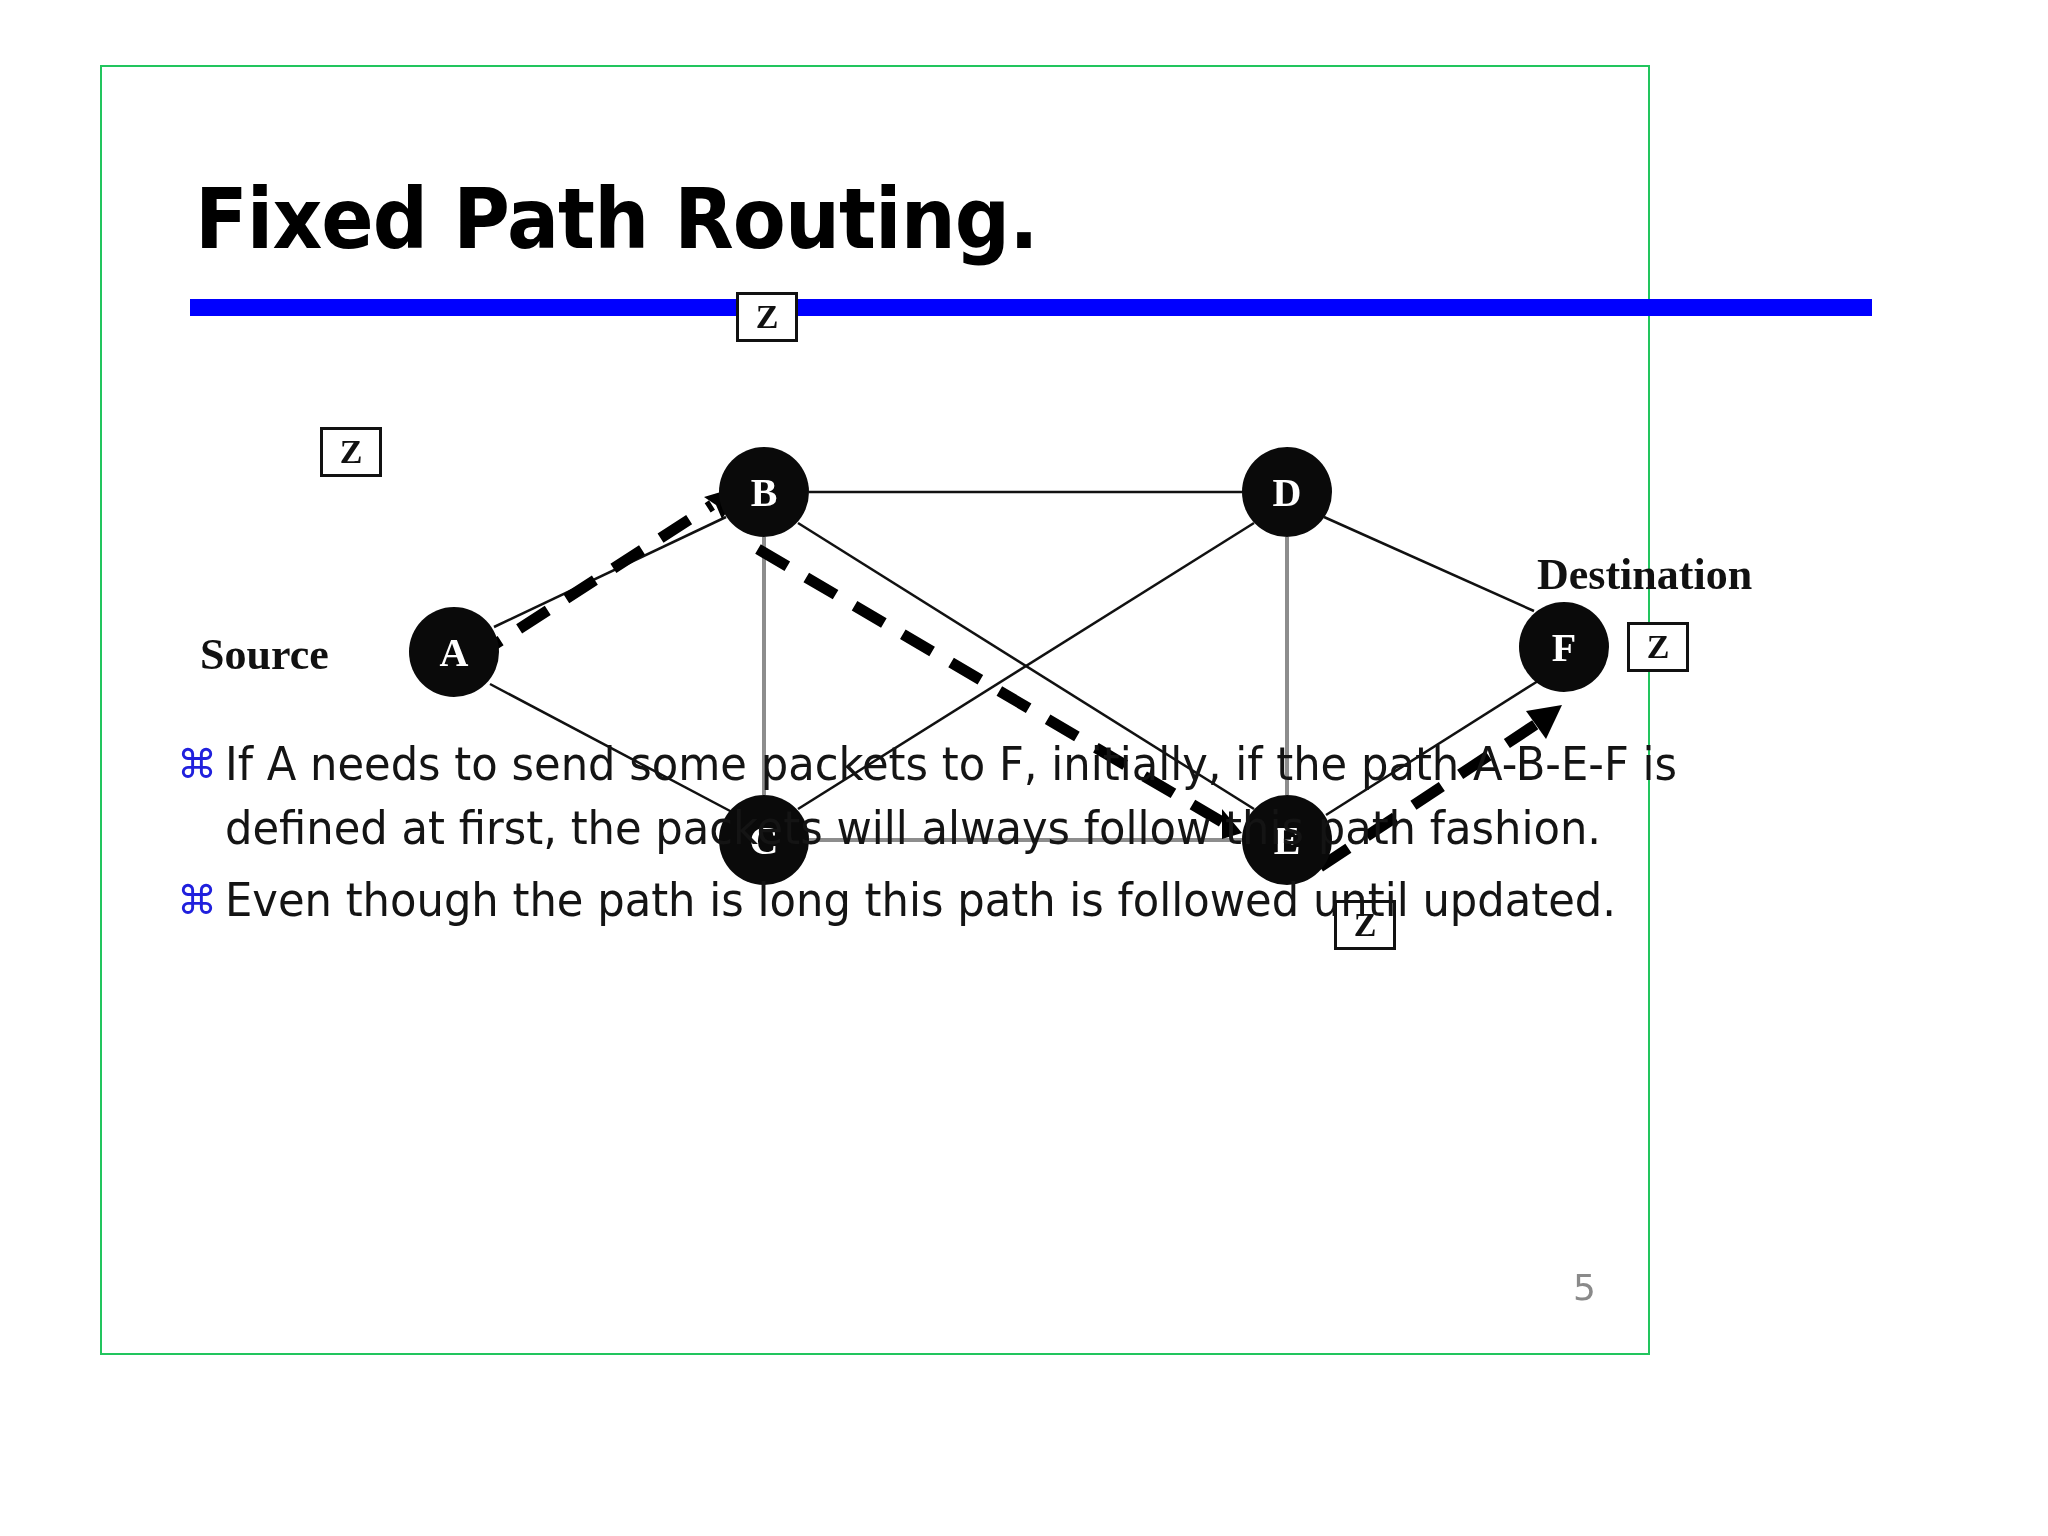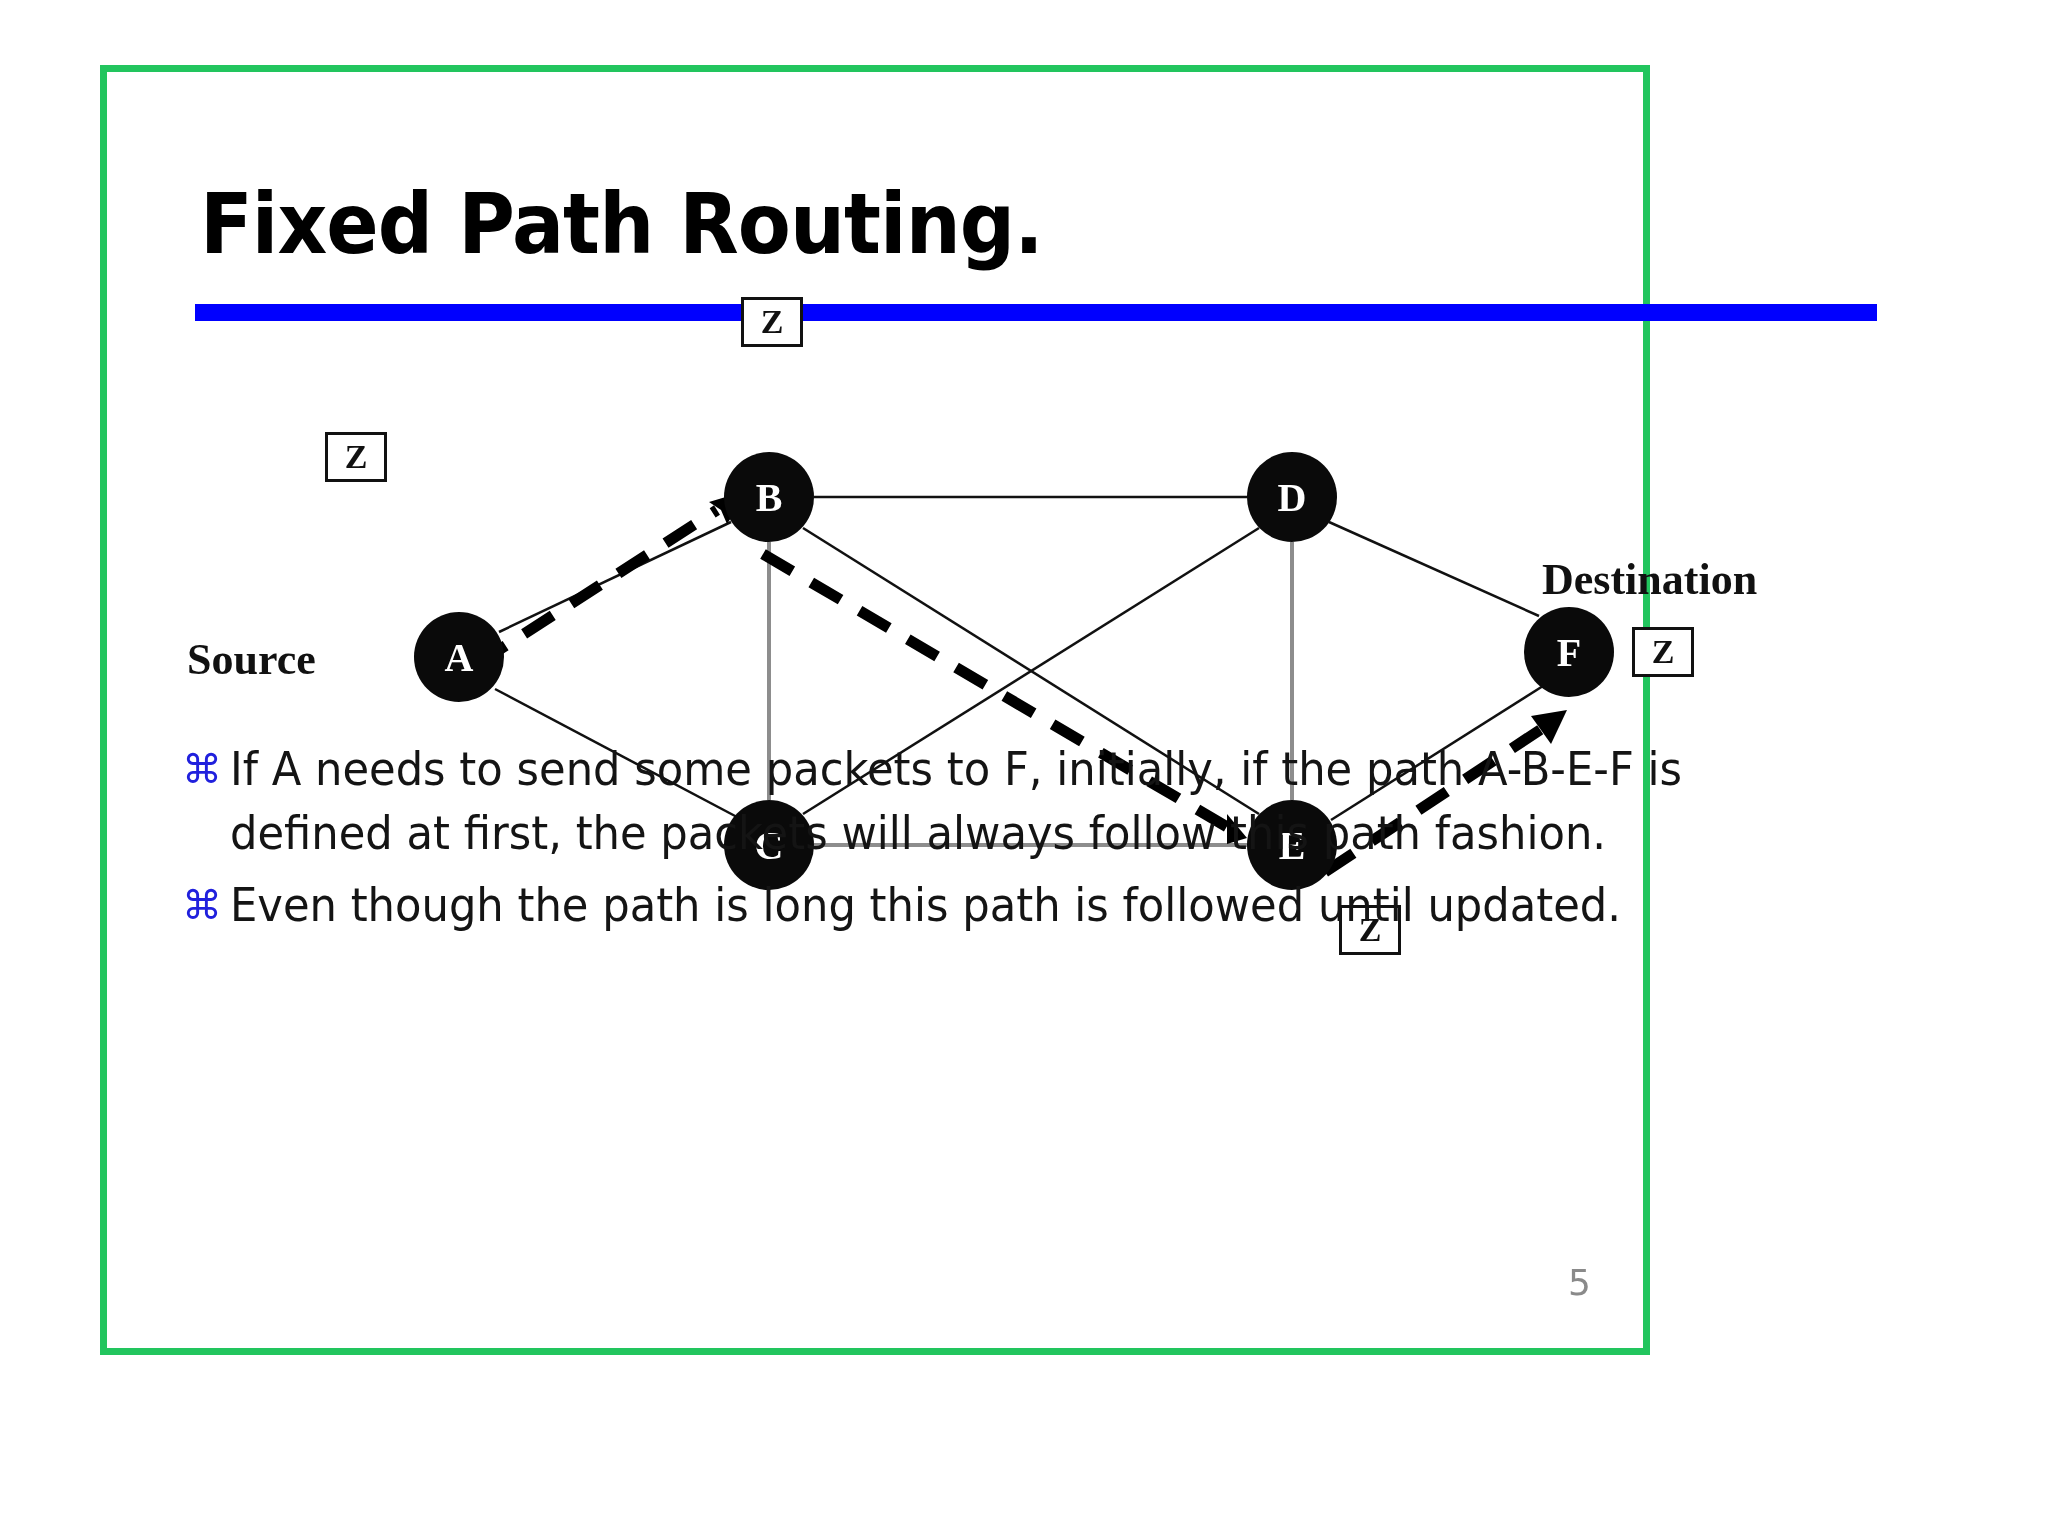--- a/index.html
+++ b/index.html
@@ -2,21 +2,21 @@
 <html><head>
 <meta charset="utf-8">
 <style>
   html,body{margin:0;padding:0;background:#ffffff;}
   body{width:2048px;height:1536px;position:relative;overflow:hidden;
        font-family:"Liberation Sans",sans-serif;}
 
   
   #slide-frame{
     position:absolute;left:100px;top:65px;width:1550px;height:1290px;
-    border:7px solid #22c55e;background:#ffffff;box-sizing:border-box;
+    border:2px solid #22c55e;background:#ffffff;box-sizing:border-box;
   }
 
   
   #slide-title{
     position:absolute;left:93px;top:110px;
     font-family:"DejaVu Sans",sans-serif;
     font-weight:bold;font-size:84px;line-height:84px;
     letter-spacing:-1px;color:#000000;white-space:nowrap;
     transform:scaleX(0.92);transform-origin:left center;
   }
@@ -166,21 +166,21 @@
     <div class="zbox" style="left:218px;top:360px;">
       <span>Z</span>
     </div>
     <div class="zbox" style="left:1525px;top:555px;">
       <span>Z</span>
     </div>
     <div class="zbox" style="left:1232px;top:833px;">
       <span>Z</span>
     </div>
 
-    <div class="plain-label" style="left:80px;top:562px;">Source</div>
+    <div class="plain-label" style="left:98px;top:562px;">Source</div>
     <div class="plain-label" style="left:1435px;top:482px;">Destination</div>
 
   </div>
 
   <div id="bullets">
     <div class="bullet-row">
       <span class="bullet-glyph">⌘</span>
       <span class="bullet-text">If A needs to send some packets to F, initially, if the path A-B-E-F is defined at first, the packets will always follow this path fashion.</span>
     </div>
     <div class="bullet-row">

